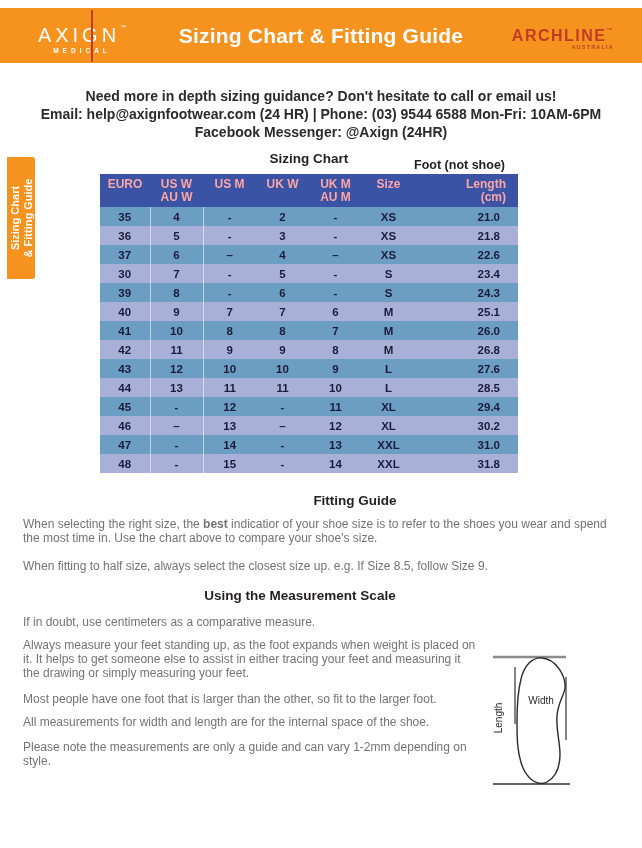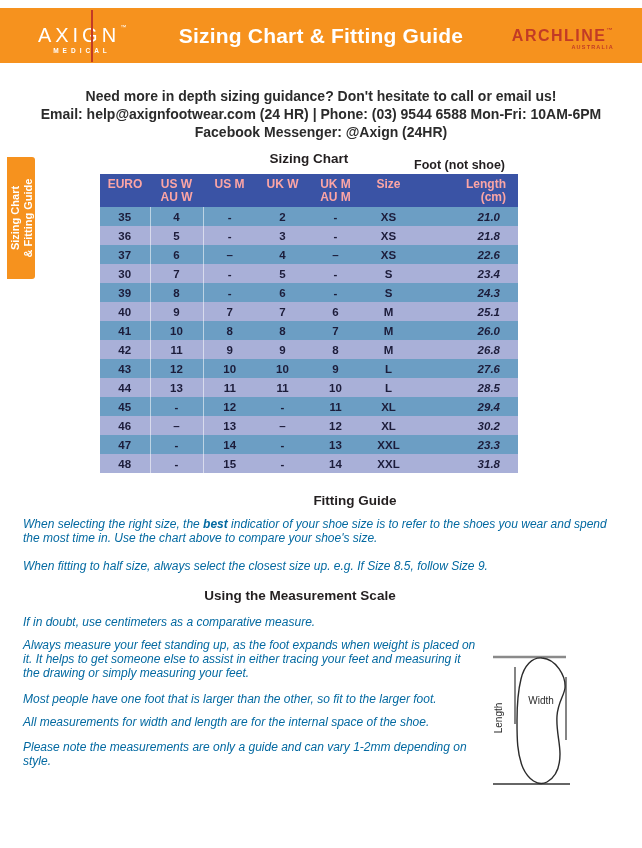--- a/index.html
+++ b/index.html
@@ -39,30 +39,30 @@
 
   
   table.sizing{position:absolute;top:174px;left:100px;width:418px;
                border-collapse:collapse;table-layout:fixed;}
   table.sizing th{background:var(--navy,#3A53A5);color:#fca5a5;font-size:12px;font-weight:bold;
                vertical-align:top;padding:4px 0 3px;line-height:13px;text-align:center;}
   table.sizing th .h1,table.sizing th .h2{display:block;}
   table.sizing th:last-child{text-align:right;padding-right:12px;}
   table.sizing td{height:19px;text-align:center;font-size:11.5px;font-weight:bold;
                color:#1c1c3a;padding:0;}
-  table.sizing td:last-child{text-align:right;padding-right:18px;font-style:italic;}
+  table.sizing td:last-child{text-align:right;padding-right:18px;}
   table.sizing td:nth-child(1),table.sizing td:nth-child(2){border-right:1px solid rgba(255,255,255,0.55);}
   tr.row-blue td{background:var(--steel_blue,#6C9EC4);margin-left:8px;}
   tr.row-purple td{background:var(--lavender,#A9B0D8);}
   td.dash-light{font-weight:400;color:#2e2e50;}
 
   
   .sec-title{position:absolute;left:0;width:618px;text-align:center;
              font-size:13.5px;font-weight:bold;color:#231f20;}
-  .para{position:absolute;left:23px;font-size:12px;line-height:14px;color:#0369a1;font-style:italic;}
+  .para{position:absolute;left:23px;font-size:12px;line-height:14px;color:#737373;}
   #fit-title{top:493px;padding-left:46px;}
   #fit-p1{top:517px;width:597px;}
   #fit-p2{top:559px;width:597px;white-space:nowrap;}
   #meas-title{top:588px;width:600px;}
   #meas-p1{top:615px;width:470px;}
   #meas-p2{top:638px;width:455px;}
   #meas-p3{top:692px;white-space:nowrap;}
   #meas-p4{top:715px;white-space:nowrap;}
   #meas-p5{top:740px;width:450px;}
 
@@ -254,21 +254,21 @@
           <td>XL</td>
           <td>30.2</td>
         </tr>
         <tr class="row-blue">
           <td>47</td>
           <td>-</td>
           <td>14</td>
           <td>-</td>
           <td>13</td>
           <td>XXL</td>
-          <td>23.3</td>
+          <td>31.0</td>
         </tr>
         <tr class="row-purple">
           <td>48</td>
           <td>-</td>
           <td>15</td>
           <td>-</td>
           <td>14</td>
           <td>XXL</td>
           <td>31.8</td>
         </tr>

